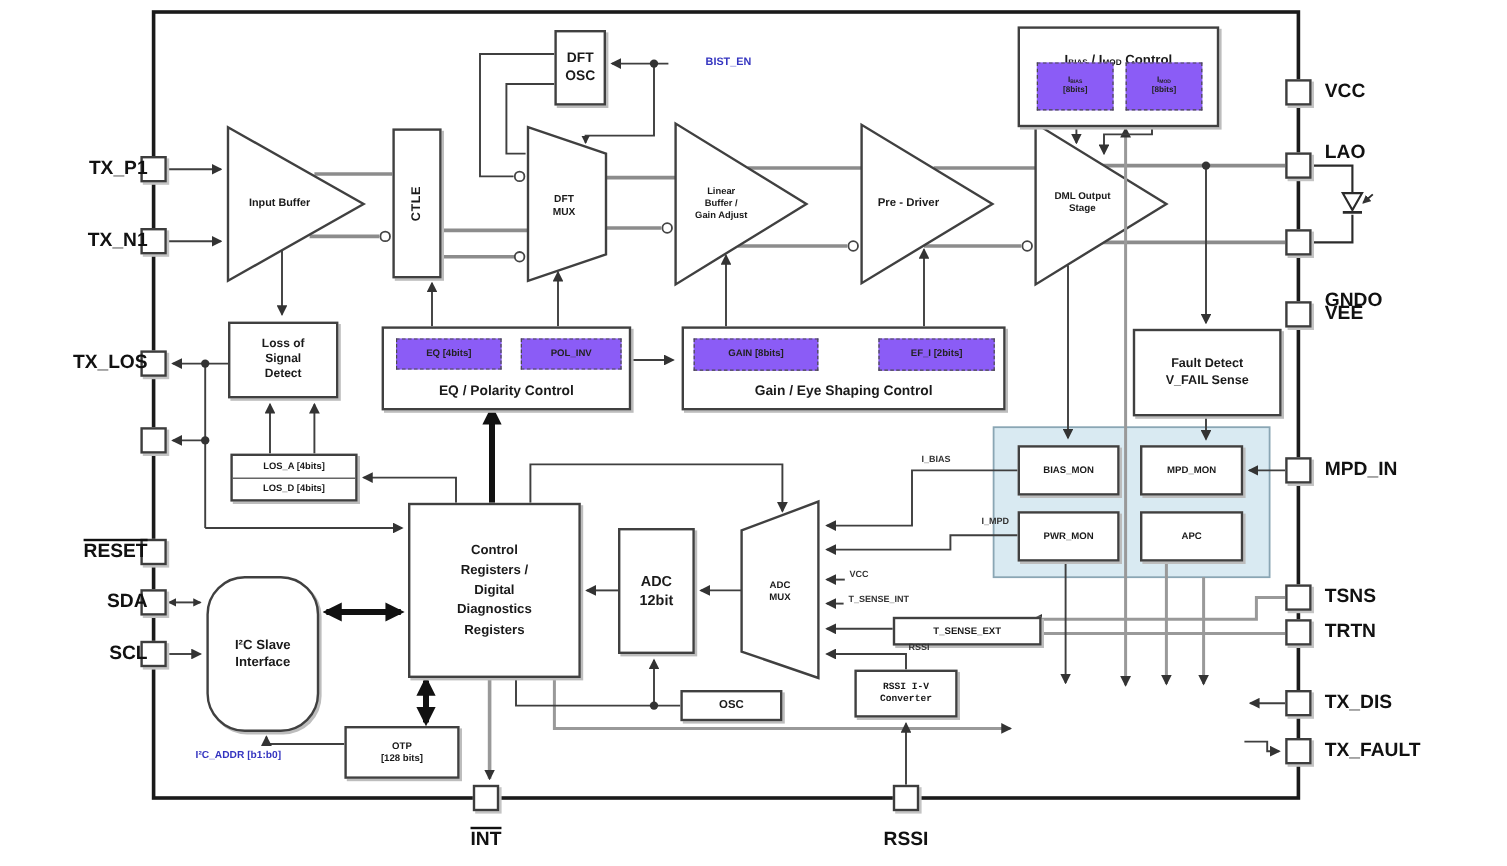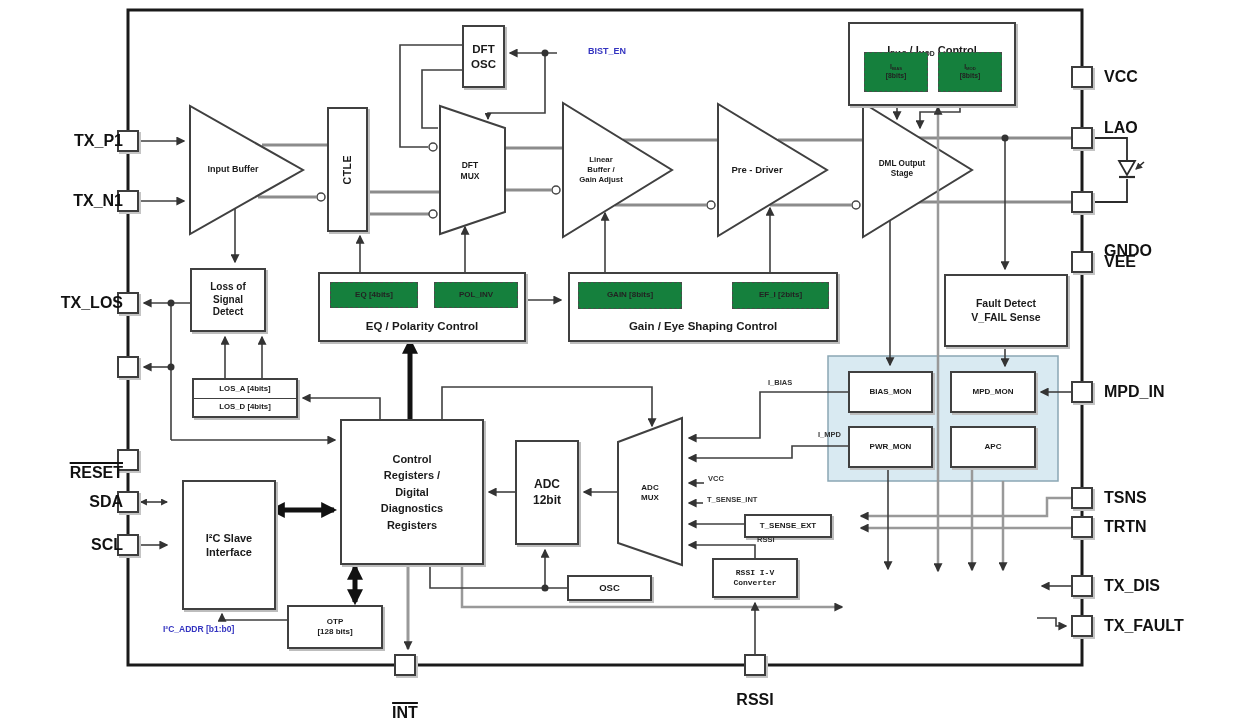--- a/index.html
+++ b/index.html
@@ -10,22 +10,22 @@
   .blk{position:absolute;background:#fff;border:2px solid #404040;box-shadow:2px 2px 0 #bdbdbd;
        box-sizing:border-box;display:flex;align-items:center;justify-content:center;
        text-align:center;white-space:pre-line;color:#1a1a1a;font-weight:bold;line-height:1.28;}
   .lbl{position:absolute;display:flex;align-items:center;justify-content:center;text-align:center;
        white-space:pre-line;color:#1a1a1a;font-weight:bold;line-height:1.25;pointer-events:none;}
   .pin{position:absolute;width:22px;height:22px;background:#fff;border:2px solid #3d3d3d;
        box-shadow:2px 2px 0 #c4c4c4;box-sizing:border-box;}
   .pinlbl{position:absolute;font-weight:bold;color:#111;font-size:16px;line-height:20px;}
   .r{text-align:right;padding-left:16px;}
   .c{text-align:center;}
-  .ov{text-decoration:overline;text-decoration-thickness:2px;margin-top:13px;}
-  .dash{position:absolute;border:1.6px dashed #4a4a4a;box-sizing:border-box;background:#15803d;
+  .ov{text-decoration:overline;text-decoration-thickness:2px;}
+  .dash{position:absolute;border:1.6px dashed #4a4a4a;box-sizing:border-box;background:#8b5cf6;
        display:flex;flex-direction:column;align-items:center;justify-content:center;
        font-weight:bold;color:#222;line-height:1.3;}
   .sig{position:absolute;font-weight:bold;color:#333;white-space:nowrap;}
   .blue{color:#3434c0;}
   .title-bottom{position:absolute;left:0;right:0;bottom:6px;text-align:center;font-weight:bold;color:#1a1a1a;}
   .vspan{transform:rotate(-90deg);letter-spacing:0.5px;}
   .sb{font-size:62%;vertical-align:-18%;}
 </style>
 </head>
 <body>
@@ -191,21 +191,21 @@
   <div class="dash" style="left:14px;top:28px;width:64px;height:40px;font-size:6.8px;">
     <div><span>I</span><span class="sb">BIAS</span></div>
     <div>[8bits]</div>
   </div>
   <div class="dash" style="left:88px;top:28px;width:64px;height:40px;font-size:6.8px;">
     <div><span>I</span><span class="sb">MOD</span></div>
     <div>[8bits]</div>
   </div>
 </div>
 
-<div class="blk" style="left:190px;top:268px;width:76px;height:64px;font-size:10px;">
+<div class="blk" style="left:190px;top:268px;width:92px;height:64px;font-size:10px;">
   <span>Loss of
 Signal
 Detect</span>
 </div>
 
 <div class="blk" style="left:192px;top:378px;width:106px;height:40px;padding:0;flex-direction:column;">
   <div style="width:100%;height:50%;border-bottom:1.5px solid #404040;display:flex;align-items:center;justify-content:center;font-size:7.8px;">LOS_A [4bits]</div>
   <div style="width:100%;height:50%;display:flex;align-items:center;justify-content:center;font-size:7.8px;">LOS_D [4bits]</div>
 </div>
 
@@ -252,31 +252,31 @@
 12bit</span>
 </div>
 
 <div class="lbl" style="left:622px;top:476px;width:56px;height:34px;font-size:8px;">ADC
 MUX</div>
 
 <div class="blk" style="left:567px;top:575px;width:85px;height:26px;font-size:9.5px;">
   <span>OSC</span>
 </div>
 
-<div class="blk" style="left:182px;top:480px;width:94px;height:130px;font-size:11px;">
+<div class="blk" style="left:172px;top:480px;width:94px;height:130px;font-size:11px;border-radius:32px;">
   <span>I²C Slave
 Interface</span>
 </div>
 
 <div class="blk" style="left:287px;top:605px;width:96px;height:44px;font-size:8px;">
   <span>OTP
 [128 bits]</span>
 </div>
 
-<div class="blk" style="left:744px;top:514px;width:88px;height:24px;font-size:8px;">
+<div class="blk" style="left:744px;top:514px;width:124px;height:24px;font-size:8px;">
   <span>T_SENSE_EXT</span>
 </div>
 
 <div class="blk" style="left:712px;top:558px;width:86px;height:40px;font-size:8px;font-family:Liberation Mono, monospace;">
   <span>RSSI I-V
 Converter</span>
 </div>
 
 
 <div class="sig blue" style="left:588px;top:46px;font-size:9px;">BIST_EN</div>

